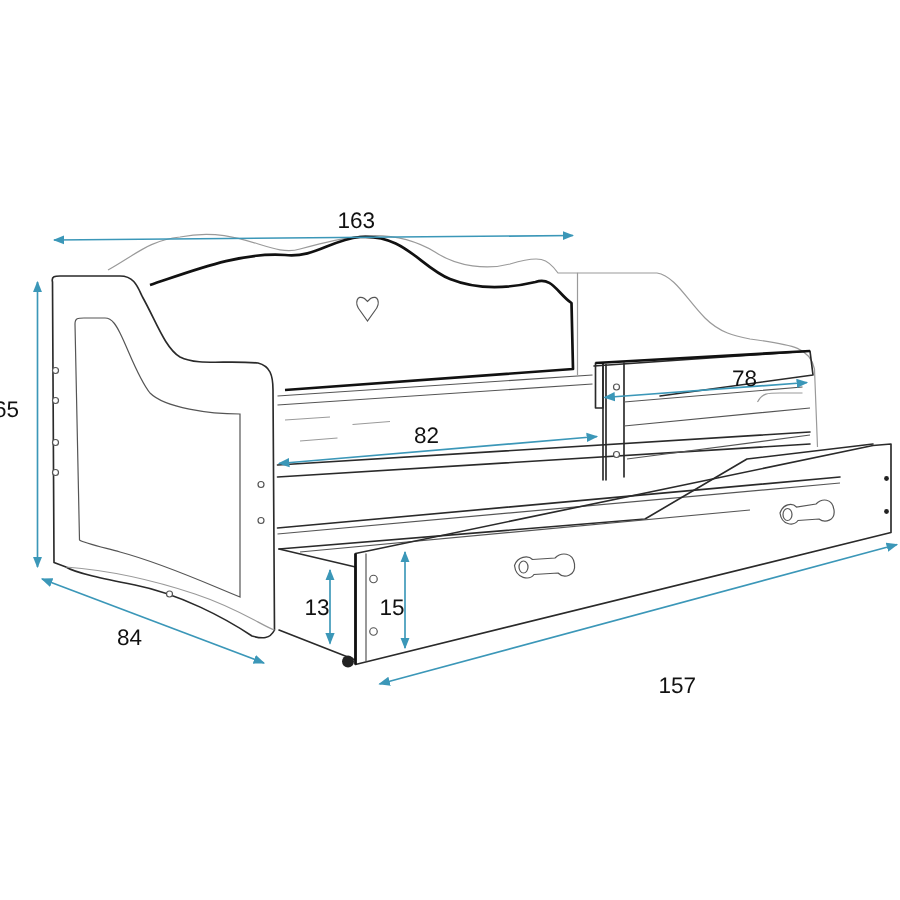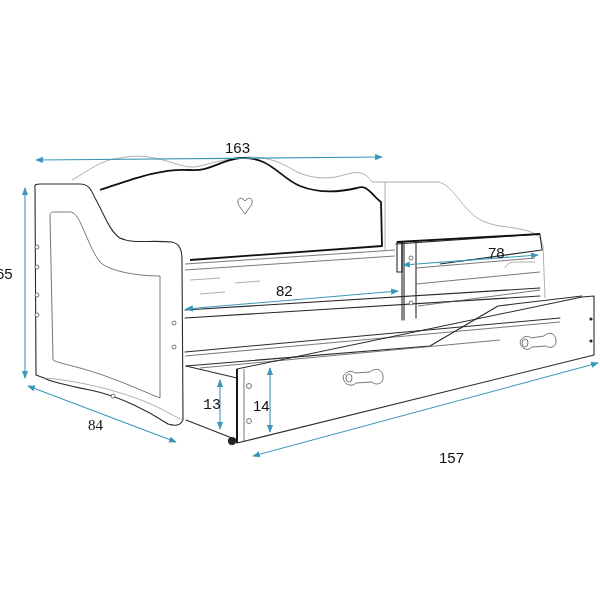--- a/index.html
+++ b/index.html
@@ -115,19 +115,19 @@
       <line class="dim" x1="186" y1="309" x2="398" y2="291" marker-start="url(#arr)" marker-end="url(#arr)"></line>
       <line class="dim" x1="403" y1="265" x2="538" y2="255" marker-start="url(#arr)" marker-end="url(#arr)"></line>
       <line class="dim" x1="253" y1="456" x2="598" y2="363" marker-start="url(#arr)" marker-end="url(#arr)"></line>
       <line class="dim" x1="220" y1="380" x2="220" y2="429" marker-start="url(#arr)" marker-end="url(#arr)"></line>
       <line class="dim" x1="270" y1="368" x2="270" y2="432" marker-start="url(#arr)" marker-end="url(#arr)"></line>
     </g>
   </svg>
 
   <span class="label" style="left:225px; top:140px;">163</span>
   <span class="label" style="left:-4px; top:266px;">65</span>
-  <span class="label" style="left:88px; top:418px;font-family:Liberation Serif, serif;">84</span>
+  <span class="label" style="left:78px; top:418px;">84</span>
   <span class="label" style="left:276px; top:283px;text-align:right;">82</span>
   <span class="label" style="left:460px; top:245px;margin-left:28px;">78</span>
   <span class="label" style="left:439px; top:410px;margin-top:40px;">157</span>
-  <span class="label" style="left:203px; top:398px;font-family:Liberation Mono, monospace;">13</span>
-  <span class="label" style="left:253px; top:398px;">14</span>
+  <span class="label" style="left:203px; top:398px;">13</span>
+  <span class="label" style="left:253px; top:398px;">15</span>
 </div>
 
 </body></html>

